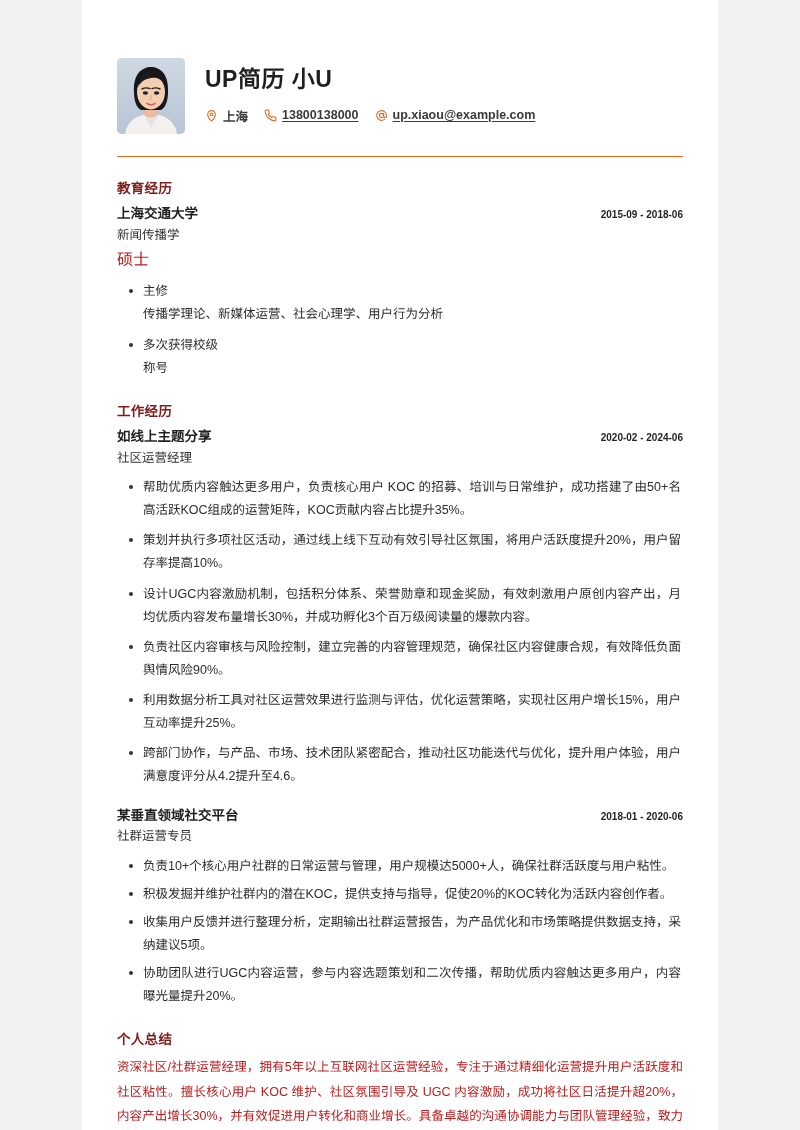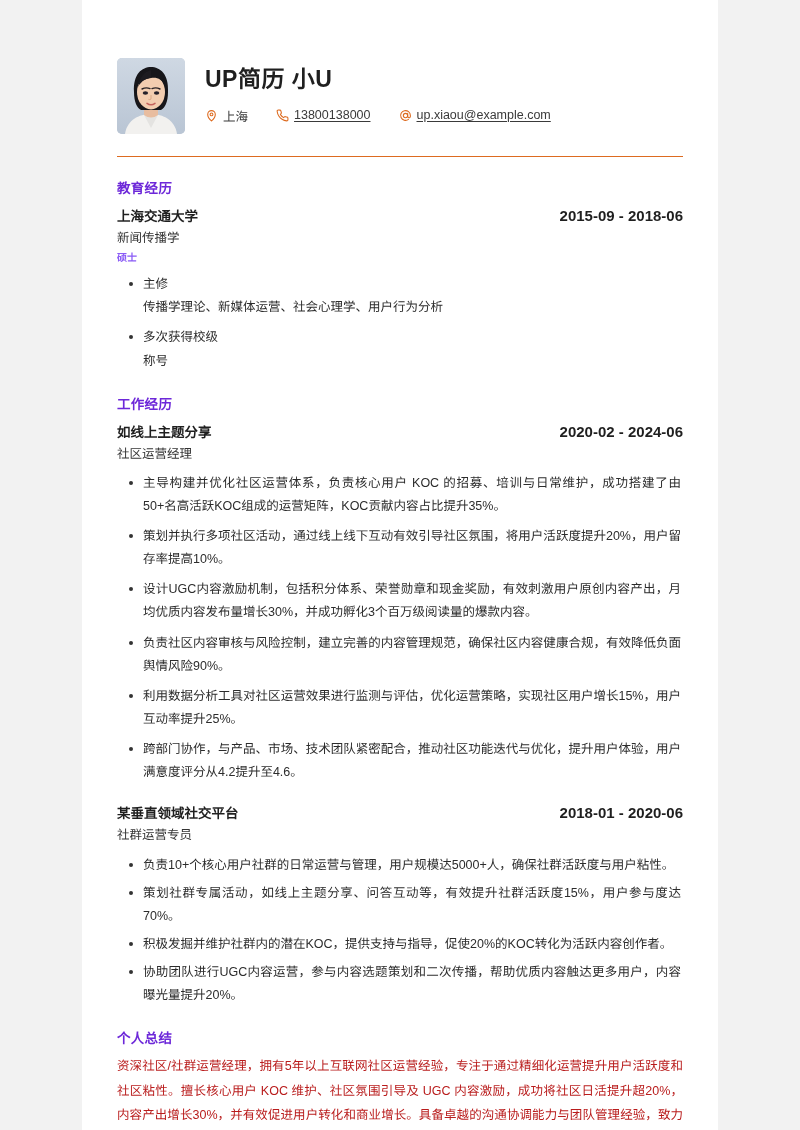--- a/index.html
+++ b/index.html
@@ -49,22 +49,23 @@
     letter-spacing: .5px;
     color: #1f1f1f;
     line-height: 1.2;
   }
   .contacts {
     margin-top: 12px;
     display: flex;
     align-items: center;
     font-size: 12.5px;
     color: #3a3a3a;
-    gap: 18px;
+    gap: 6px;
     flex-wrap: wrap;
+    font-weight: bold;
   }
   .contact {
     display: inline-flex;
     align-items: center;
     gap: 5px;
     margin-right: 10px;
   }
   .contact .ico {
     display: inline-flex;
     width: 13px;
@@ -81,21 +82,21 @@
 
   .rule {
     margin: 22px 5px 0 5px;
     height: 0;
     border-top: 1.6px solid #dd6b20;
   }
 
   
   .section { padding: 0 5px; }
   .section-title {
-    color: #6d28d9;
+    color: #7f1d1d;
     font-size: 13.5px;
     font-weight: bold;
     margin-top: 20px;
     margin-bottom: 7px;
     letter-spacing: .3px;
   }
 
   .entry-head {
     display: flex;
     justify-content: space-between;
@@ -108,22 +109,22 @@
   .entry-sub {
     display: flex;
     justify-content: space-between;
     align-items: baseline;
     font-size: 12.5px;
     font-weight: normal;
     color: #333;
     line-height: 1.7;
     flex-direction: column;
   }
-  .entry-date { font-size: 15px; font-weight: bold; color:#1f1f1f; white-space: nowrap;}
-  .entry-right { font-size: 10px; font-weight: bold; color:#8b5cf6; white-space: nowrap;}
+  .entry-date { font-size: 10px; font-weight: bold; color:#1f1f1f; white-space: nowrap;}
+  .entry-right { font-size: 16px; font-weight: normal; color:#b91c1c; white-space: nowrap;}
 
   ul.bullets {
     margin: 7px 0 0 0;
     padding-left: 26px;
     list-style: none;
   }
   ul.bullets > li {
     position: relative;
     font-size: 12.5px;
     line-height: 1.85;
@@ -268,43 +269,43 @@
 
     <div>
       <div class="entry-head">
         <span>如线上主题分享</span>
         <span class="entry-date">2020-02 - 2024-06</span>
       </div>
       <div class="entry-sub">
         <span>社区运营经理</span>
       </div>
       <ul class="bullets">
-        <li>主导构建并优化社区运营体系，负责核心用户 KOC 的招募、培训与日常维护，成功搭建了由50+名高活跃KOC组成的运营矩阵，KOC贡献内容占比提升35%。</li>
+        <li>帮助优质内容触达更多用户，负责核心用户 KOC 的招募、培训与日常维护，成功搭建了由50+名高活跃KOC组成的运营矩阵，KOC贡献内容占比提升35%。</li>
         <li>策划并执行多项社区活动，通过线上线下互动有效引导社区氛围，将用户活跃度提升20%，用户留存率提高10%。</li>
         <li>设计UGC内容激励机制，包括积分体系、荣誉勋章和现金奖励，有效刺激用户原创内容产出，月均优质内容发布量增长30%，并成功孵化3个百万级阅读量的爆款内容。</li>
         <li>负责社区内容审核与风险控制，建立完善的内容管理规范，确保社区内容健康合规，有效降低负面舆情风险90%。</li>
         <li>利用数据分析工具对社区运营效果进行监测与评估，优化运营策略，实现社区用户增长15%，用户互动率提升25%。</li>
         <li>跨部门协作，与产品、市场、技术团队紧密配合，推动社区功能迭代与优化，提升用户体验，用户满意度评分从4.2提升至4.6。</li>
       </ul>
     </div>
 
     <div class="spacer-sm"></div>
 
     <div>
       <div class="entry-head">
         <span>某垂直领域社交平台</span>
         <span class="entry-date">2018-01 - 2020-06</span>
       </div>
       <div class="entry-sub">
         <span>社群运营专员</span>
       </div>
       <ul class="bullets tight">
         <li>负责10+个核心用户社群的日常运营与管理，用户规模达5000+人，确保社群活跃度与用户粘性。</li>
-        <li>策划社群专属活动，如线上主题分享、问答互动等，有效提升社群活跃度15%，用户参与度达70%。</li>
         <li>积极发掘并维护社群内的潜在KOC，提供支持与指导，促使20%的KOC转化为活跃内容创作者。</li>
+        <li>收集用户反馈并进行整理分析，定期输出社群运营报告，为产品优化和市场策略提供数据支持，采纳建议5项。</li>
         <li>协助团队进行UGC内容运营，参与内容选题策划和二次传播，帮助优质内容触达更多用户，内容曝光量提升20%。</li>
       </ul>
     </div>
   </div>
 
   <div class="section">
     <div class="section-title">个人总结</div>
     <div class="summary">资深社区/社群运营经理，拥有5年以上互联网社区运营经验，专注于通过精细化运营提升用户活跃度和社区粘性。擅长核心用户 KOC 维护、社区氛围引导及 UGC 内容激励，成功将社区日活提升超20%，内容产出增长30%，并有效促进用户转化和商业增长。具备卓越的沟通协调能力与团队管理经验，致力于打造高价值、高活跃度的用户生态。</div>
   </div>
 

